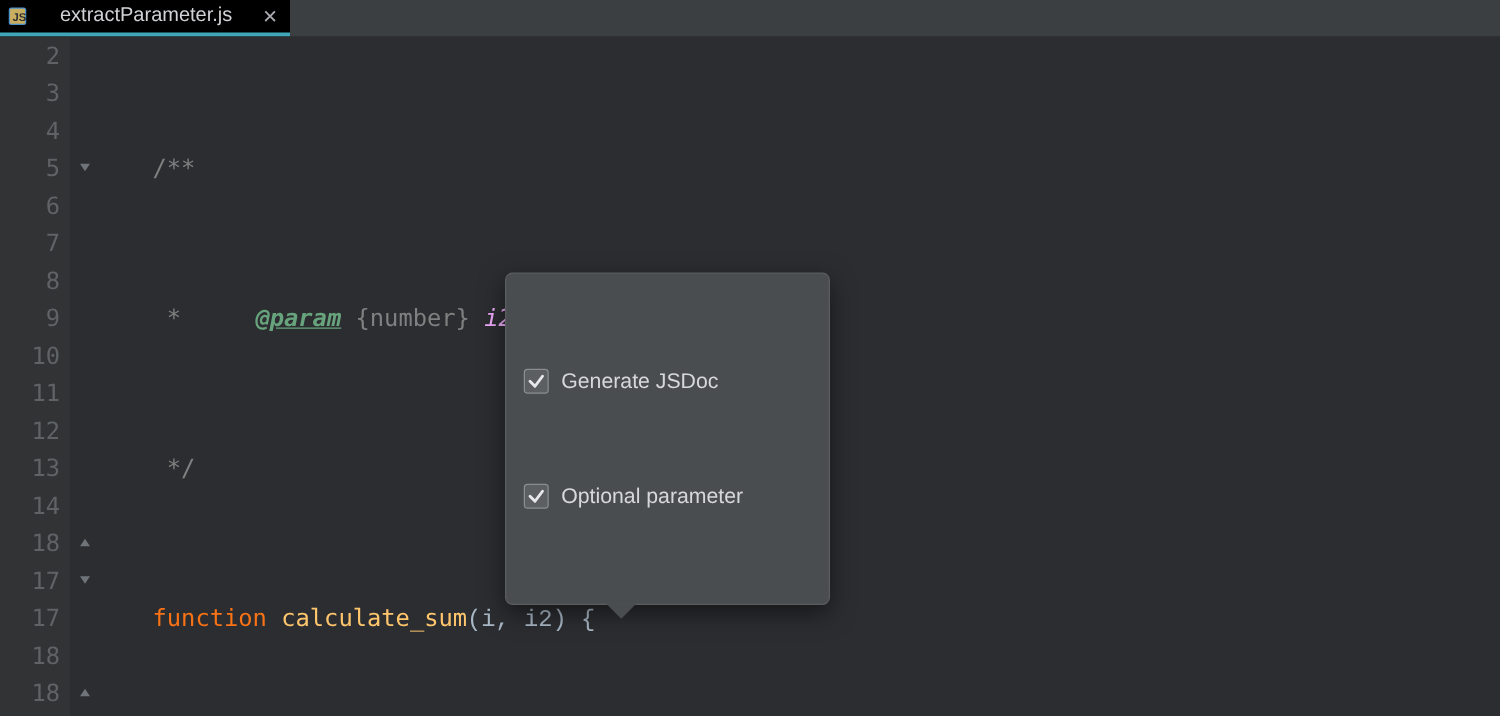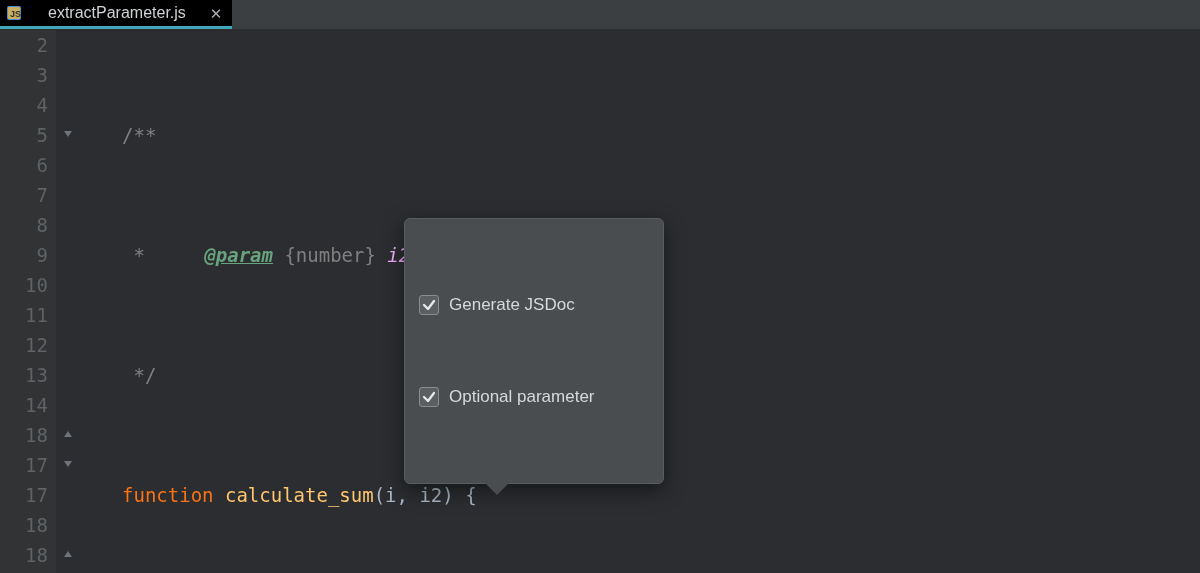--- a/index.html
+++ b/index.html
@@ -80,21 +80,21 @@
     padding-left: 22px;
     position: relative;
   }
   
   .c-comment { color: #808080; }
   .c-tag { color: #67a37c; font-weight: bold; font-style: italic; text-decoration: underline; margin-left: 48px; }
   .c-type { color: #808080; }
   .c-param { color: #f0abfc; font-style: italic; }
   .c-kw { color: #f97316; }
   .c-fn { color: #ffc66d; }
-  .c-def { color: #a9b7c6; }
+  .c-def { color: #a9b7c6; font-family: Liberation Mono, monospace; }
 
   .popup {
     position: absolute;
     left: 304px; top: 188px;
     width: 260px;
     background: #4a4d50;
     border: 1px solid #5a5d60;
     border-radius: 6px;
     box-shadow: 0 6px 20px rgba(0,0,0,0.5);
     font-family: "Segoe UI", "Helvetica Neue", Arial, sans-serif;

